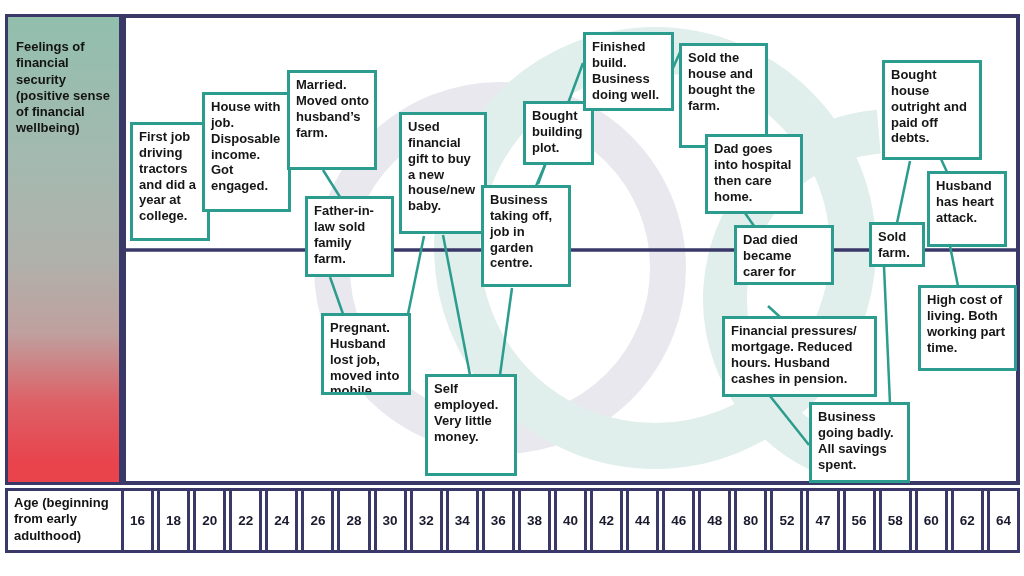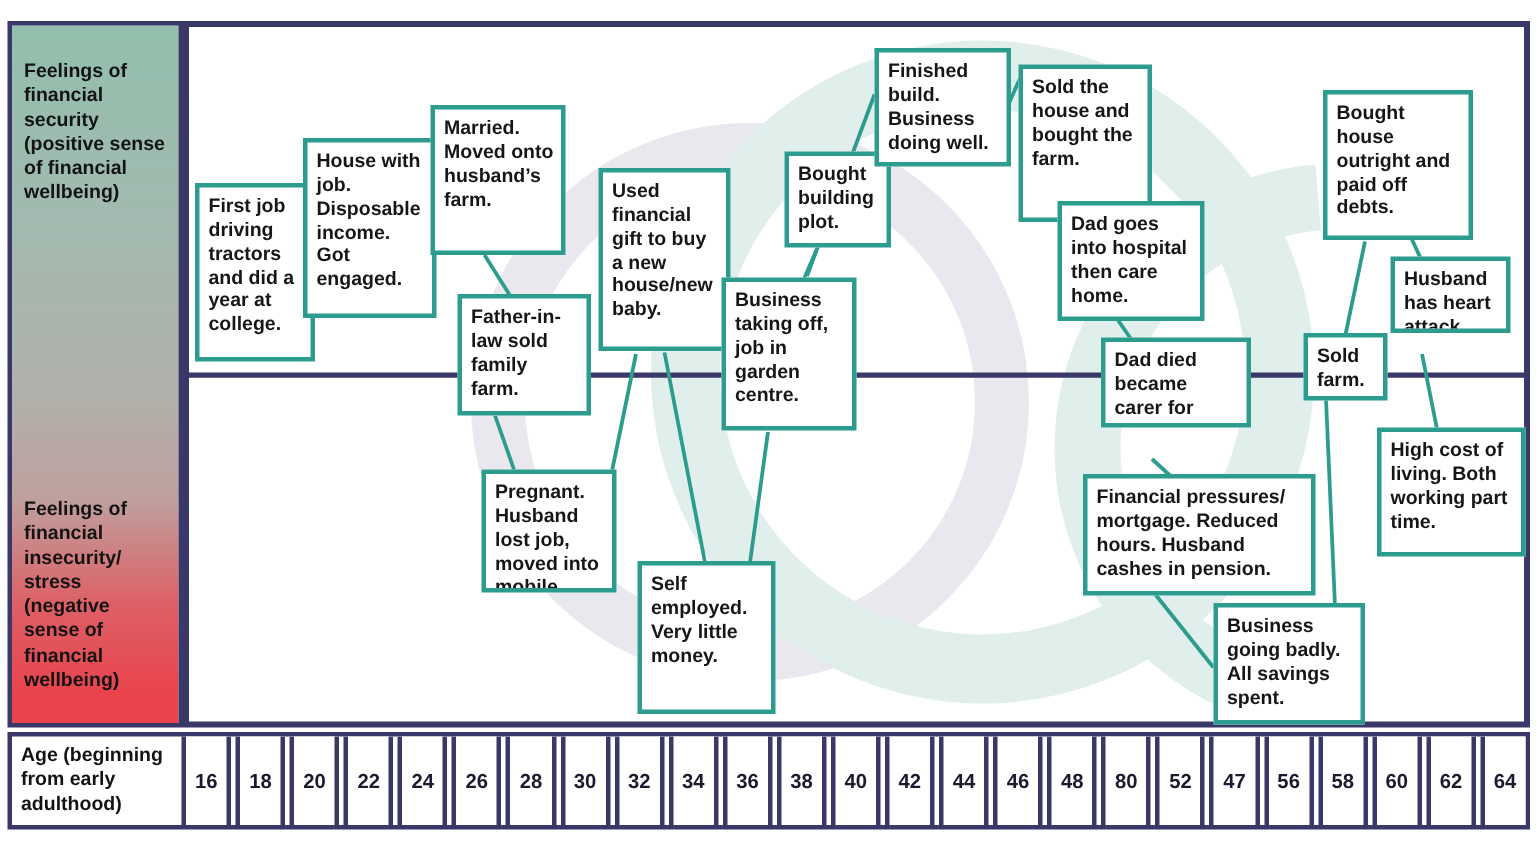--- a/index.html
+++ b/index.html
@@ -83,39 +83,38 @@
         <line x1="770" y1="396" x2="809" y2="445" stroke="#2b9c8d" stroke-width="2.5"></line>
         <line x1="884" y1="266" x2="890" y2="404" stroke="#2b9c8d" stroke-width="2.5"></line>
         <line x1="910" y1="161" x2="897" y2="223" stroke="#2b9c8d" stroke-width="2.5"></line>
         <line x1="941" y1="159" x2="947" y2="172" stroke="#2b9c8d" stroke-width="2.5"></line>
         <line x1="948" y1="236" x2="958" y2="286" stroke="#2b9c8d" stroke-width="2.5"></line>
       </g>
   </svg>
 
   <div class="sidebar">
     <div class="axis-label pos">Feelings of financial security (positive sense of financial wellbeing)</div>
-    <div class="axis-label neg">Feelings of financial insecurity/ stress (negative sense of financial wellbeing)</div>
   </div>
 
   <div class="main-frame"></div>
 
   <div id="events-layer">
       <div class="event-box" style="left: 130px; top: 122px; width: 80px; height: 119px;">First job driving tractors and did a year at college.</div>
       <div class="event-box" style="left: 202px; top: 92px; width: 89px; height: 120px;">House with job. Disposable income. Got engaged.</div>
       <div class="event-box" style="left: 287px; top: 70px; width: 90px; height: 100px;">Married. Moved onto husband’s farm.</div>
       <div class="event-box" style="left: 305px; top: 196px; width: 89px; height: 81px;">Father-in-law sold family farm.</div>
       <div class="event-box" style="left: 399px; top: 112px; width: 88px; height: 122px;">Used financial gift to buy a new house/new baby.</div>
       <div class="event-box" style="left: 481px; top: 185px; width: 90px; height: 102px;">Business taking off, job in garden centre.</div>
       <div class="event-box" style="left: 523px; top: 101px; width: 71px; height: 64px;">Bought building plot.</div>
       <div class="event-box" style="left: 583px; top: 32px; width: 91px; height: 79px;">Finished build. Business doing well.</div>
       <div class="event-box" style="left: 679px; top: 43px; width: 89px; height: 105px;">Sold the house and bought the farm.</div>
       <div class="event-box" style="left: 705px; top: 134px; width: 98px; height: 80px;">Dad goes into hospital then care home.</div>
       <div class="event-box" style="left: 734px; top: 225px; width: 100px; height: 60px;">Dad died became carer for mum.</div>
       <div class="event-box" style="left: 882px; top: 60px; width: 100px; height: 100px;">Bought house outright and paid off debts.</div>
-      <div class="event-box" style="left: 927px; top: 171px; width: 80px; height: 51px;">Husband has heart attack.</div>
+      <div class="event-box" style="left: 927px; top: 171px; width: 80px; height: 76px;">Husband has heart attack.</div>
       <div class="event-box" style="left: 869px; top: 222px; width: 56px; height: 45px;">Sold farm.</div>
       <div class="event-box" style="left: 321px; top: 313px; width: 90px; height: 82px;">Pregnant. Husband lost job, moved into mobile home.</div>
       <div class="event-box" style="left: 425px; top: 374px; width: 92px; height: 102px;">Self employed. Very little money.</div>
       <div class="event-box" style="left: 722px; top: 316px; width: 155px; height: 81px;">Financial pressures/ mortgage. Reduced hours. Husband cashes in pension.</div>
       <div class="event-box" style="left: 809px; top: 402px; width: 101px; height: 81px;">Business going badly. All savings spent.</div>
       <div class="event-box" style="left: 918px; top: 285px; width: 99px; height: 86px;">High cost of living. Both working part time.</div>
     </div>
 
   <div class="age-table">
     <div class="age-label-cell">Age (beginning from early adulthood)</div>

